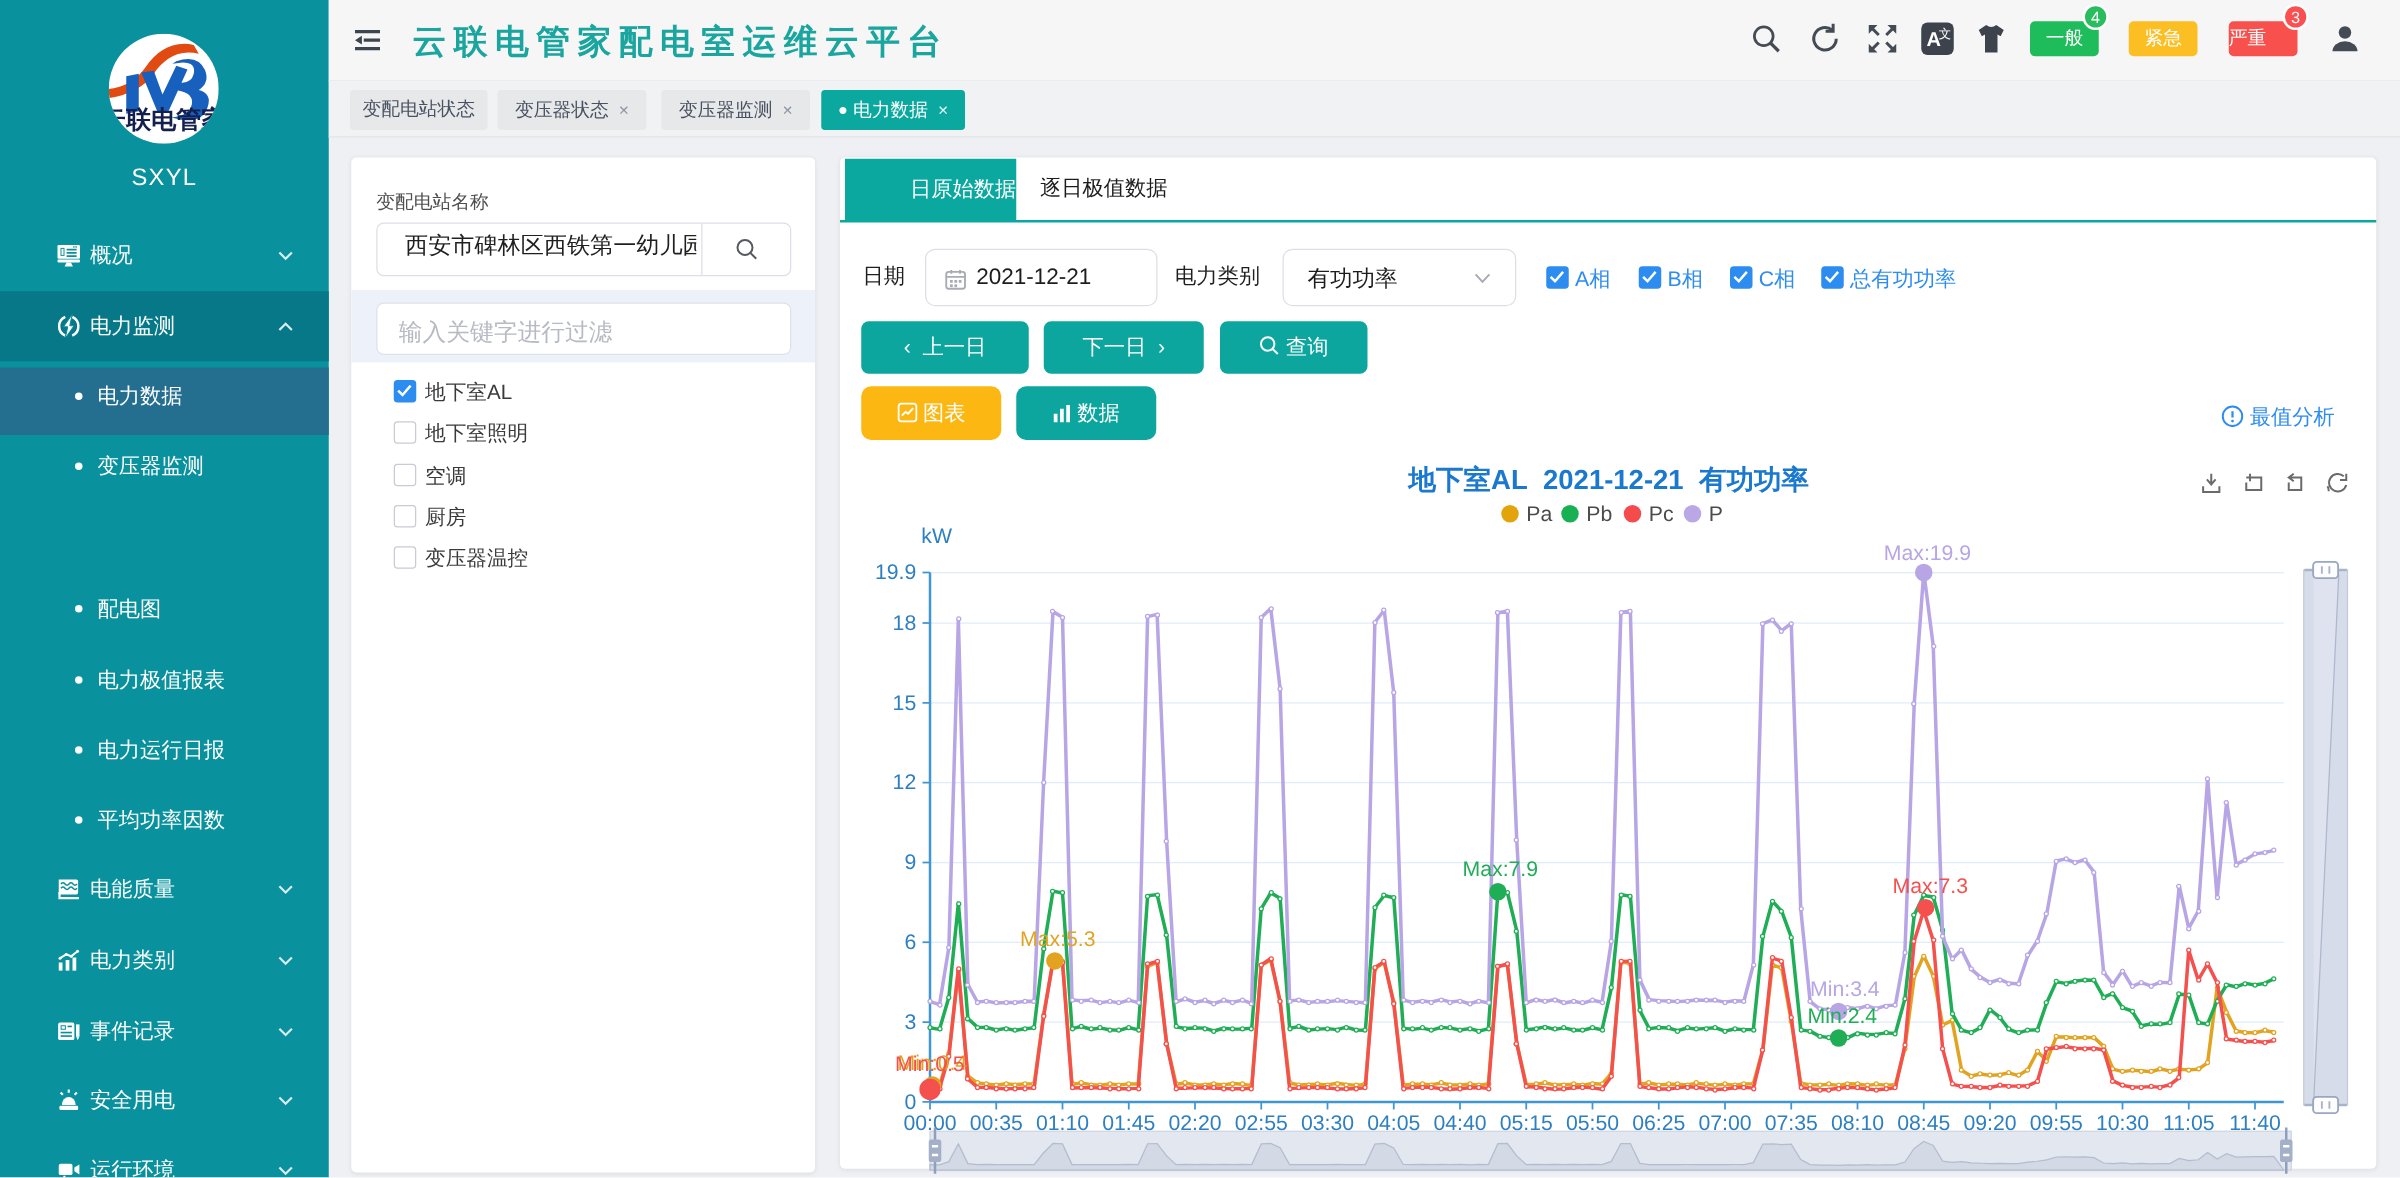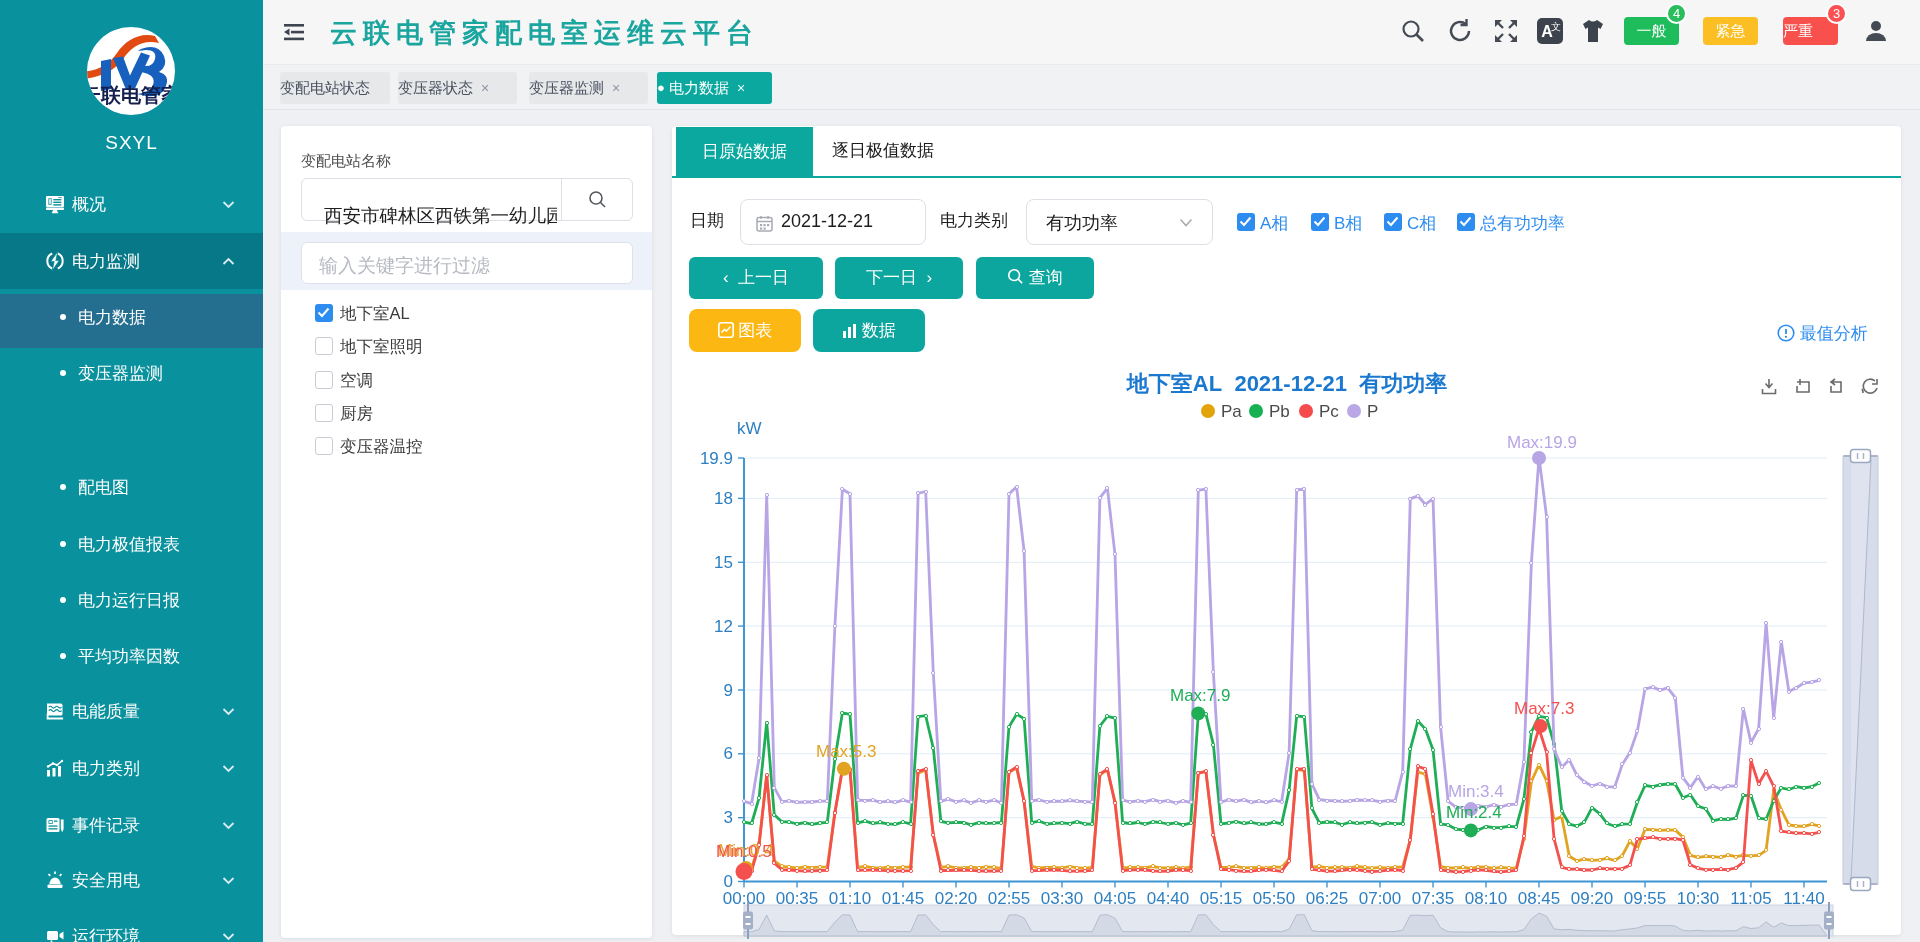--- a/index.html
+++ b/index.html
@@ -10,21 +10,21 @@
 .sidebar { position:absolute; left:0; top:0; width:263px; height:942px; background:#09919d; }
 .mrow { position:absolute; left:0; width:263px; height:56px; color:#fff; font-size:17px; }
 .mrow .txt { position:absolute; left:72px; top:50%; transform:translateY(-50%); }
 .mrow .ic { position:absolute; left:44px; top:50%; transform:translateY(-50%); width:22px; height:22px; }
 .srow { position:absolute; left:0; width:263px; height:56px; color:#fff; font-size:17px; }
 .srow .dot { position:absolute; left:60px; top:50%; margin-top:-3px; width:6px; height:6px; border-radius:50%; background:#fff; }
 .srow .txt { position:absolute; left:78px; top:50%; transform:translateY(-50%); }
 .header { position:absolute; left:263px; top:0; right:0; height:65px; background:#f6f6f7; border-bottom:1px solid #ebebee; }
 .htitle { position:absolute; left:67px; top:15px; font-size:27px; font-weight:bold; color:#1aa59f; letter-spacing:6px; }
 .tabstrip { position:absolute; left:263px; top:65px; right:0; height:45px; background:#f1f2f4; border-bottom:1px solid #e2e4e8; }
-.tab { position:absolute; top:7px; height:32px; background:#e6e8ea; color:#4a5160; font-size:15px; line-height:32px; text-align:left; border-radius:3px; }
+.tab { position:absolute; top:7px; height:32px; background:#e6e8ea; color:#4a5160; font-size:15px; line-height:32px; text-align:center; border-radius:3px; }
 .tab .x { color:#8d94a3; font-size:14px; margin-left:8px; }
 .tab.active { background:#0aa89f; color:#fff; }
 .tab.active .x { color:#eafafa; }
 .card { position:absolute; background:#fff; border-radius:4px; box-shadow:0 1px 4px rgba(0,0,0,0.08); }
 .cb { position:absolute; width:18px; height:18px; border-radius:3px; background:#2d8cf0; }
 .cb svg { position:absolute; left:2px; top:3px; }
 .cb.off { background:#fff; border:1px solid #c8cbd2; }
 .btn { position:absolute; color:#fff; font-size:17px; text-align:center; border-radius:6px; }
 </style>
 </head>
@@ -209,21 +209,21 @@
 </div>
 <div class="tabstrip">
 <div class="tab" style="left:17px;width:110px">变配电站状态</div>
 <div class="tab" style="left:135px;width:119px">变压器状态<span class="x">×</span></div>
 <div class="tab" style="left:266px;width:119px">变压器监测<span class="x">×</span></div>
 <div class="tab active" style="left:394px;width:115px"><span style="font-size:13px;vertical-align:1px">●</span> 电力数据<span class="x">×</span></div>
 </div>
 <div class="card" style="left:281px;top:126px;width:371px;height:812px">
 <div class="abs" style="left:20px;top:26px;font-size:15px;color:#4e4e4e">变配电站名称</div>
 <div class="abs" style="left:20px;top:52px;width:332px;height:43px;border:1px solid #dcdfe6;border-radius:6px;background:#fff">
-<div class="abs" style="left:22px;top:24px;width:233px;font-size:18.5px;color:#1f1f1f;white-space:nowrap;overflow:hidden">西安市碑林区西铁第一幼儿园</div>
+<div class="abs" style="left:22px;top:4px;width:233px;font-size:18.5px;color:#1f1f1f;white-space:nowrap;overflow:hidden">西安市碑林区西铁第一幼儿园</div>
 <div class="abs" style="left:259px;top:0;width:71px;height:41px;border-left:1px solid #dcdfe6">
 <svg class="abs" style="left:26px;top:11px" width="19" height="19" viewBox="0 0 19 19">
           <circle cx="8" cy="8" r="6" fill="none" stroke="#55595f" stroke-width="1.6"></circle>
           <line x1="12.5" y1="12.5" x2="17" y2="17" stroke="#55595f" stroke-width="1.6"></line>
         </svg>
 </div>
     </div>
 <div class="abs" style="left:0;top:106px;width:371px;height:58px;background:#edf1fa">
 <div class="abs" style="left:20px;top:10px;width:332px;height:42px;border:1px solid #dde2ea;border-radius:6px;background:#fff">
 <div class="abs" style="left:17px;top:10px;font-size:19px;color:#b6bac2">输入关键字进行过滤</div>
@@ -238,21 +238,21 @@
 <div class="cb off" style="left:34px;top:211px"></div>
 <div class="abs" style="left:59px;top:210px;font-size:16.5px;color:#3a3a3a">地下室照明</div>
 <div class="cb off" style="left:34px;top:245px"></div>
 <div class="abs" style="left:59px;top:244px;font-size:16.5px;color:#3a3a3a">空调</div>
 <div class="cb off" style="left:34px;top:278px"></div>
 <div class="abs" style="left:59px;top:277px;font-size:16.5px;color:#3a3a3a">厨房</div>
 <div class="cb off" style="left:34px;top:311px"></div>
 <div class="abs" style="left:59px;top:310px;font-size:16.5px;color:#3a3a3a">变压器温控</div>
 </div>
 <div class="card" style="left:672px;top:126px;width:1229px;height:809px">
-<div class="abs" style="left:4px;top:1px;width:137px;height:49px;background:#0aa89f;color:#fff;font-size:17px;line-height:49px;text-align:center">日原始数据</div>
+<div class="abs" style="left:4px;top:1px;width:137px;height:49px;background:#0aa89f;color:#fff;font-size:17px;line-height:49px;text-align:right">日原始数据</div>
 <div class="abs" style="left:160px;top:0;width:114px;height:49px;color:#1c1c1c;font-size:17px;line-height:49px;">逐日极值数据</div>
 <div class="abs" style="left:0;top:50px;width:1229px;height:2px;background:#0aa89f"></div>
 <div class="abs" style="left:18px;top:83px;font-size:17px;color:#1f1f1f">日期</div>
 <div class="abs" style="left:68px;top:73px;width:186px;height:46px;border:1px solid #dcdfe6;border-radius:8px">
 <svg class="abs" style="left:15px;top:15px" width="17" height="17" viewBox="0 0 17 17">
         <rect x="1" y="2.5" width="15" height="13.5" rx="2" fill="none" stroke="#a8abb2" stroke-width="1.5"></rect>
         <line x1="1" y1="6.5" x2="16" y2="6.5" stroke="#a8abb2" stroke-width="1.5"></line>
         <line x1="5" y1="1" x2="5" y2="4" stroke="#a8abb2" stroke-width="1.5"></line>
         <line x1="12" y1="1" x2="12" y2="4" stroke="#a8abb2" stroke-width="1.5"></line>
         <g fill="#a8abb2">

